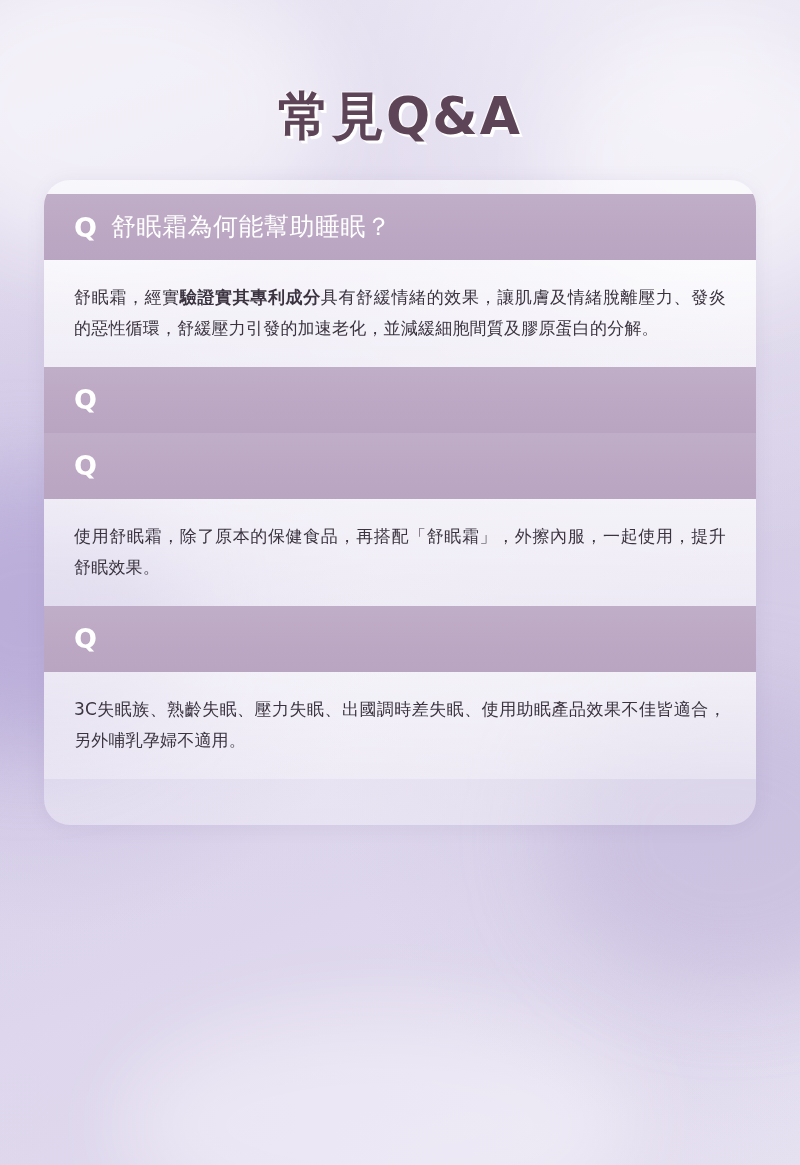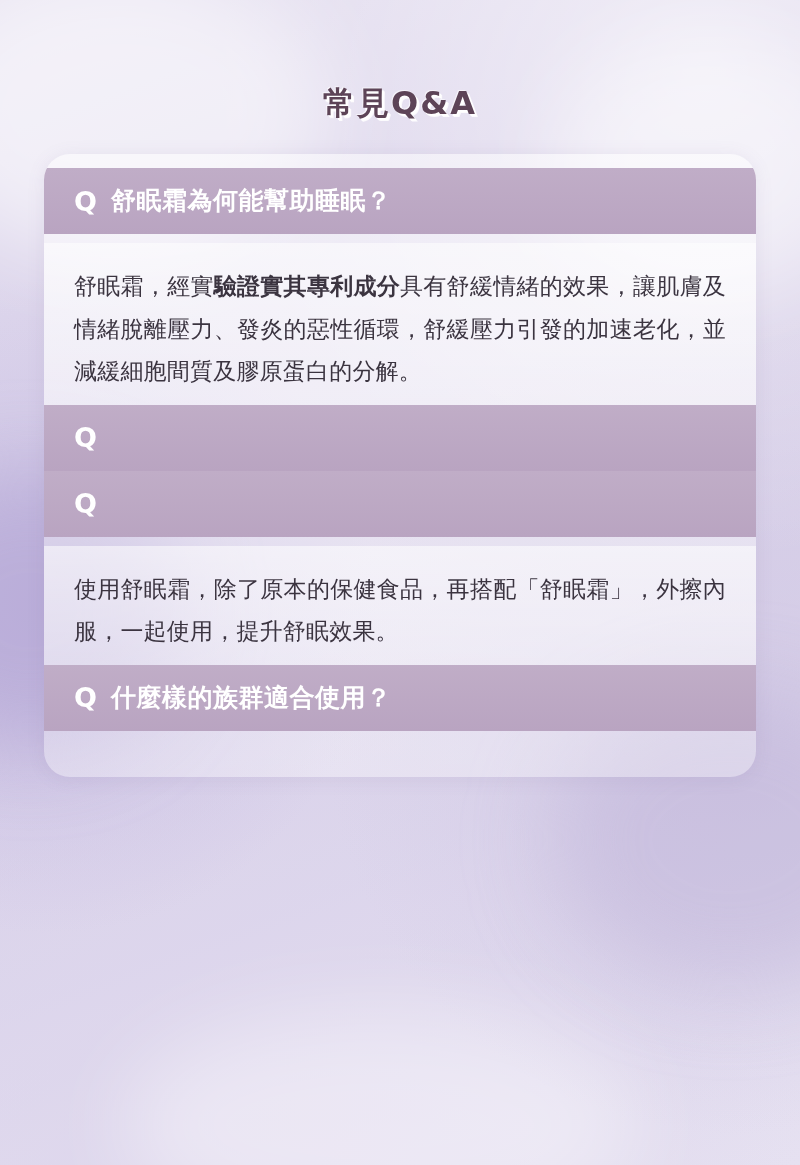--- a/index.html
+++ b/index.html
@@ -43,21 +43,21 @@
   
   .title-wrap {
     position: relative;
     text-align: center;
     padding-top: 82px;
   }
   .title {
     display: inline-block;
     font-family: "DejaVu Sans", sans-serif;
     font-weight: bold;
-    font-size: 32px;
+    font-size: 52px;
     letter-spacing: 2px;
     color: #5d4457;
     text-shadow:
        2px 2px 0 #ffffff,
        3px 3px 0 rgba(255,255,255,0.85),
       -1px -1px 0 rgba(255,255,255,0.6);
   }
 
   
   .card {
@@ -85,37 +85,36 @@
   .q-mark {
     font-family: "DejaVu Sans", sans-serif;
     font-weight: bold;
     font-size: 27px;
     color: #ffffff;
     line-height: 1;
     flex: 0 0 auto;
   }
   .q-text {
     font-family: "DejaVu Sans", sans-serif;
-    font-weight: bold;
+    font-weight: normal;
     font-size: 25px;
     letter-spacing: 0.5px;
     color: #ffffff;
     line-height: 1.25;
   }
 
   .a-body {
-    padding: 22px 30px 12px 30px;
+    padding: 22px 30px 22px 30px;
     background: linear-gradient(180deg, rgba(255,255,255,0.55) 0%, rgba(255,255,255,0.30) 100%);
     font-family: "DejaVu Sans", sans-serif;
-    font-size: 23px;
+    font-size: 17px;
     line-height: 1.85;
     color: #3b3440;
     letter-spacing: 0.2px;
     text-align: justify;
-    margin-top: 9px;
   }
   .a-body.tall { padding-bottom: 58px; }
   .a-body b { font-weight: bold; }
 
   .card .qa-item:first-child .q-head { margin-top: 6px; }
 
   
   .card-foot {
     height: 0;
   }
@@ -154,19 +153,19 @@
     <div class="qa-item">
       <div class="q-head">
         <span class="q-mark">Q</span>
       </div>
       <div class="a-body"><span>使用舒眠霜，除了原本的保健食品，再搭配「舒眠霜」，外擦內服，一起使用，提升舒眠效果。</span></div>
     </div>
 
     <div class="qa-item">
       <div class="q-head">
         <span class="q-mark">Q</span>
-        <span class="q-text">什麼樣的族群適合使用？</span>
       </div>
+      <div class="a-body"><span>3C失眠族、熟齡失眠、壓力失眠、出國調時差失眠、使用助眠產品效果不佳皆適合，另外哺乳孕婦不適用。</span></div>
     </div>
 
     <div class="card-foot"></div>
   </div>
 </div>
 
 </body></html>

